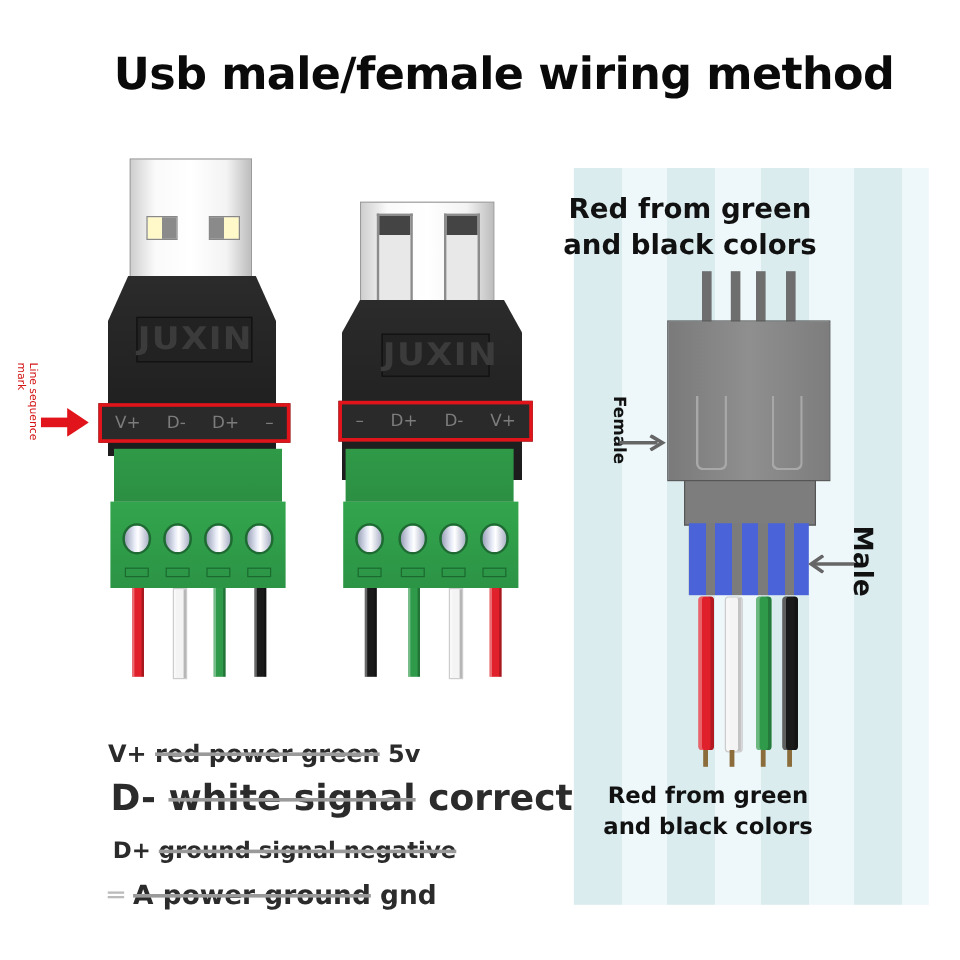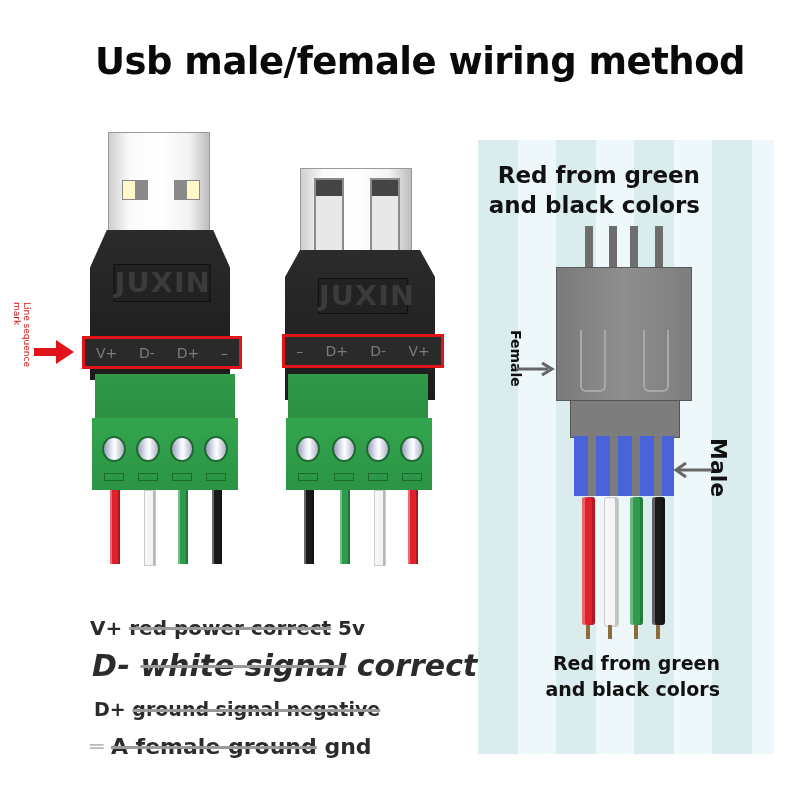--- a/index.html
+++ b/index.html
@@ -17,21 +17,21 @@
   .green-top{position:absolute;background:linear-gradient(180deg,#2f9a48,#2c8f43);border-bottom:1px solid #237536;}
   .green-block{position:absolute;background:linear-gradient(180deg,#33a54d,#2b9445);}
   .screw{position:absolute;width:24px;height:26px;border-radius:50%;background:linear-gradient(90deg,#9aa0b8,#e8ecf7 40%,#ffffff 55%,#aab0c6);border:2px solid #1f6a33;box-sizing:border-box;}
   .slot{position:absolute;width:20px;height:8px;border:1.5px solid #1b6a2f;box-sizing:border-box;}
   .wire{position:absolute;width:9px;}
   
   .legend-line{position:absolute;color:#2b2b2b;font-weight:bold;white-space:nowrap;}
   .strike{text-decoration:line-through;text-decoration-color:#9a9a9a;text-decoration-thickness:3px;}
   
   #right-panel{left:478px;top:140px;width:296px;height:614px;background:repeating-linear-gradient(90deg,#dbecef 0 40px,#eef7f9 40px 78px);}
-  .rtext{position:absolute;font-weight:bold;color:#111;text-align:right;white-space:nowrap;}
+  .rtext{position:absolute;font-weight:bold;color:#111;text-align:center;white-space:nowrap;}
 </style>
 </head>
 <body>
 
 <div id="title" class="abs">Usb male/female wiring method</div>
 
 <div class="abs seq-label">Line sequence mark</div>
 <svg class="abs seq-arrow" width="40" height="24">
   <rect x="0" y="8" width="24" height="8" fill="#e0141a"></rect>
   <polygon points="22,0 40,12 22,24" fill="#e0141a"></polygon>
@@ -92,33 +92,33 @@
   <div id="female-wires">
       <div class="wire" style="left: 24px; top: 330px; height: 74px; width: 10px; background: linear-gradient(90deg, rgb(26, 26, 26), rgb(26, 26, 26)); box-shadow: rgba(0, 0, 0, 0.25) -2px 0px 0px inset, rgba(255, 255, 255, 0.35) 2px 0px 0px inset; border: none; position: absolute;"></div>
       <div class="wire" style="left: 60px; top: 330px; height: 74px; width: 10px; background: linear-gradient(90deg, rgb(46, 154, 74), rgb(46, 154, 74)); box-shadow: rgba(0, 0, 0, 0.25) -2px 0px 0px inset, rgba(255, 255, 255, 0.35) 2px 0px 0px inset; border: none; position: absolute;"></div>
       <div class="wire" style="left: 94px; top: 330px; height: 74px; width: 10px; background: linear-gradient(90deg, rgb(244, 244, 244), rgb(244, 244, 244)); box-shadow: rgba(0, 0, 0, 0.25) -2px 0px 0px inset, rgba(255, 255, 255, 0.35) 2px 0px 0px inset; border: 1px solid rgb(204, 204, 204); position: absolute;"></div>
       <div class="wire" style="left: 128px; top: 330px; height: 74px; width: 10px; background: linear-gradient(90deg, rgb(224, 32, 42), rgb(224, 32, 42)); box-shadow: rgba(0, 0, 0, 0.25) -2px 0px 0px inset, rgba(255, 255, 255, 0.35) 2px 0px 0px inset; border: none; position: absolute;"></div>
     </div>
 </div>
 
 <div class="legend-line" style="left:90px;top:616px;font-size:20px;">
   <span>V+</span>
-  <span class="strike">red power correct</span><span> 5v</span>
+  <span class="strike">red power green</span><span> 5v</span>
 </div>
-<div class="legend-line" style="left:92px;top:648px;font-size:30px;font-style:italic;">
+<div class="legend-line" style="left:92px;top:648px;font-size:30px;">
   <span>D-</span>
   <span class="strike">white signal</span><span> correct</span>
 </div>
 <div class="legend-line" style="left:94px;top:698px;font-size:19px;">
   <span>D+</span>
   <span class="strike">ground signal negative</span><span></span>
 </div>
 <div class="legend-line" style="left:90px;top:734px;font-size:22px;">
   <span style="color:#bbb">═</span>
-  <span class="strike"> A female ground</span><span> gnd</span>
+  <span class="strike"> A power ground</span><span> gnd</span>
 </div>
 
 <div id="right-panel" class="abs"></div>
 <div class="rtext" style="left:450px;top:160px;width:250px;font-size:23px;line-height:30px;">
   <div>Red from green</div>
   <div>and black colors</div>
 </div>
 
 <div class="abs" style="left:585px;top:226px;width:8px;height:42px;background:#6e6e6e;"></div>
 <div class="abs" style="left:609px;top:226px;width:8px;height:42px;background:#6e6e6e;"></div>

